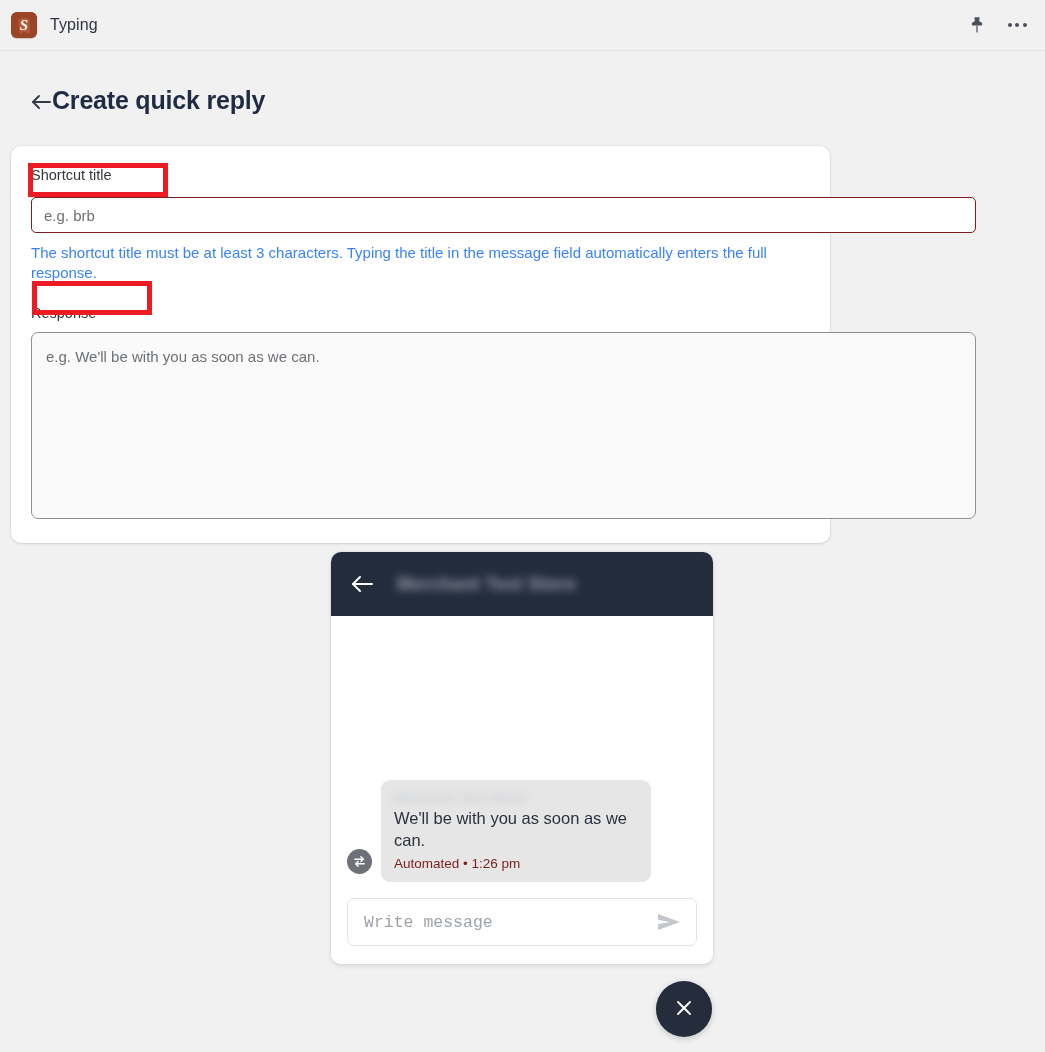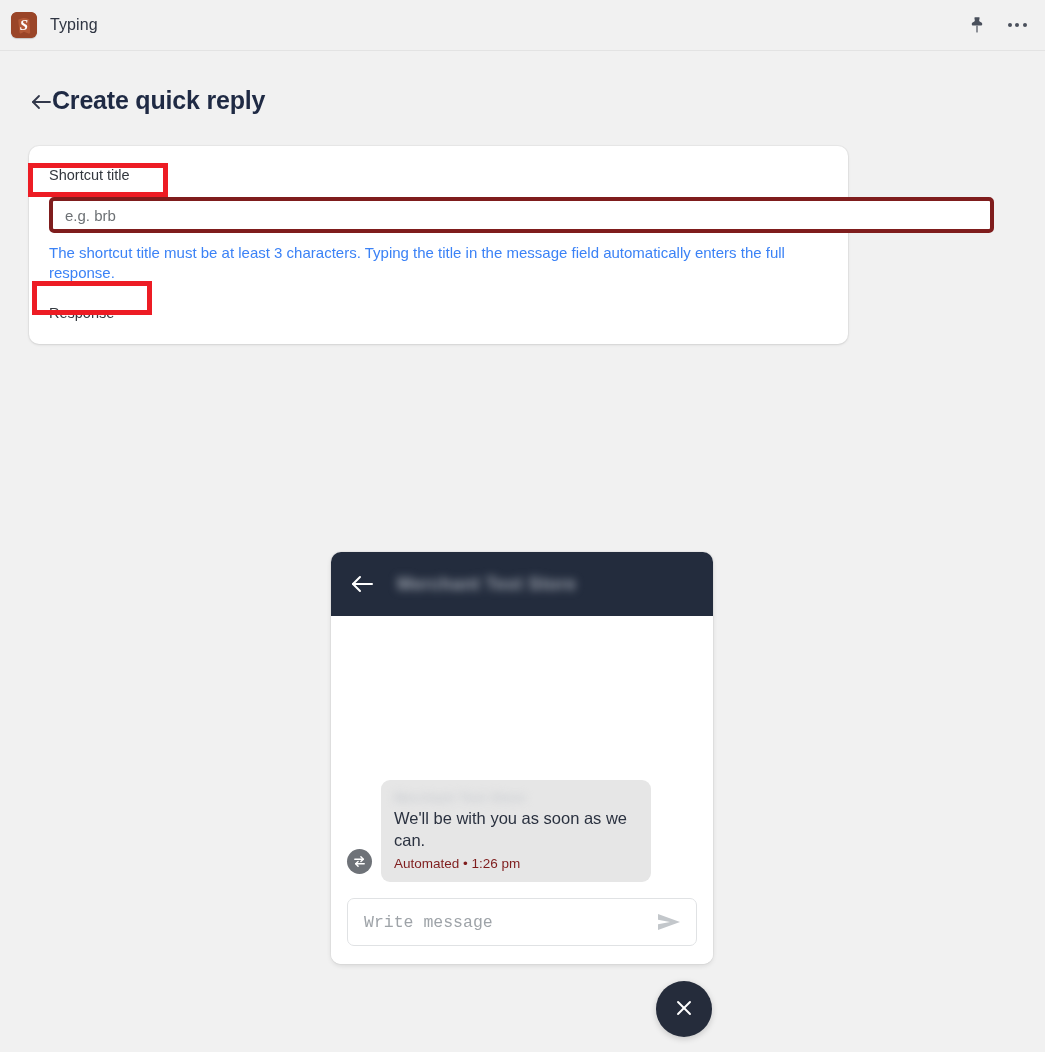--- a/index.html
+++ b/index.html
@@ -88,21 +88,21 @@
   .page-title {
     font-size: 25px;
     font-weight: bold;
     color: #1f2a44;
     letter-spacing: -0.2px;
   }
 
   
   .card {
     position: absolute;
-    left: 29px;
+    left: 11px;
     top: 146px;
     width: 819px;
     background: #ffffff;
     border-radius: 10px;
     box-shadow: 0 0 0 1px rgba(0,0,0,0.03), 0 1px 3px rgba(0,0,0,0.10);
     padding: 20px 20px 24px 20px;
   }
 
   .field-label {
     font-size: 14.5px;
@@ -128,21 +128,21 @@
     top: 281px;
     width: 120px;
     height: 34px;
   }
 
   .text-input {
     display: block;
     width: 945px;
     height: 36px;
     margin-top: 13px;
-    border: 4px solid #7f1d1d;
+    border: 1px solid #7f1d1d;
     border-radius: 5px;
     background: #fff;
     font-family: "Liberation Sans", sans-serif;
     font-size: 15px;
     color: #32373e;
     padding: 0 12px;
     outline: none;
   }
   .text-input::placeholder { color: #6d7175; }
 
@@ -343,20 +343,21 @@
 <div class="card">
 
   <label class="field-label">Shortcut title</label>
 
   <input class="text-input" type="text" placeholder="e.g. brb" style="">
 
   <div class="helper">The shortcut title must be at least 3 characters. Typing the title in the message field automatically enters the full response.</div>
 
   <label class="field-label label-response">Response</label>
 
+  <textarea class="textarea" placeholder="e.g. We'll be with you as soon as we can." style=""></textarea>
 </div>
 
 <div class="annot" id="annot-shortcut"></div>
 <div class="annot" id="annot-response"></div>
 
 <div class="preview">
 
   <div class="preview-header">
     <div class="preview-back">
       <svg width="24" height="18" viewBox="0 0 24 18" fill="none" stroke="currentColor" stroke-width="2" stroke-linecap="round" stroke-linejoin="round" aria-hidden="true">

